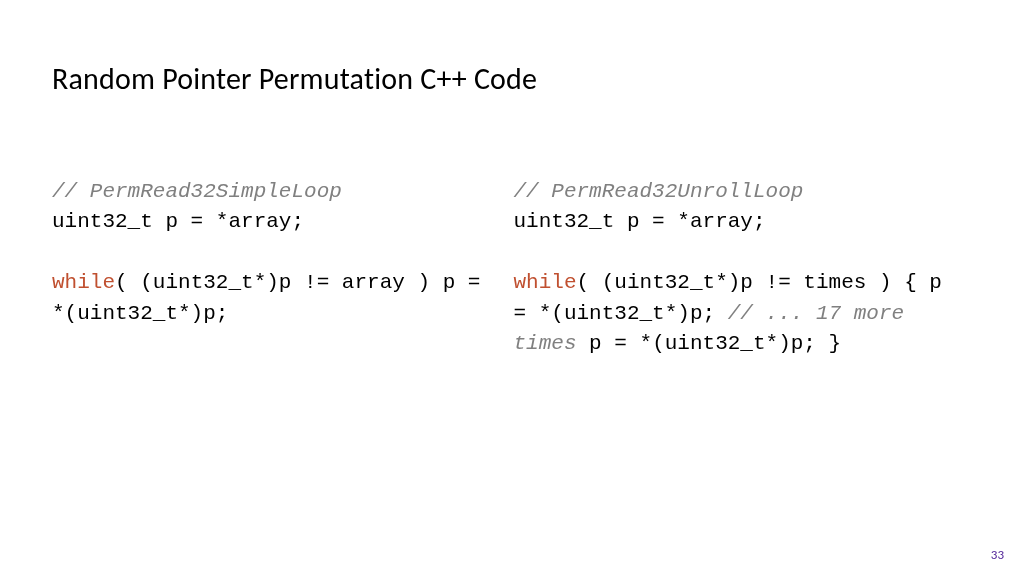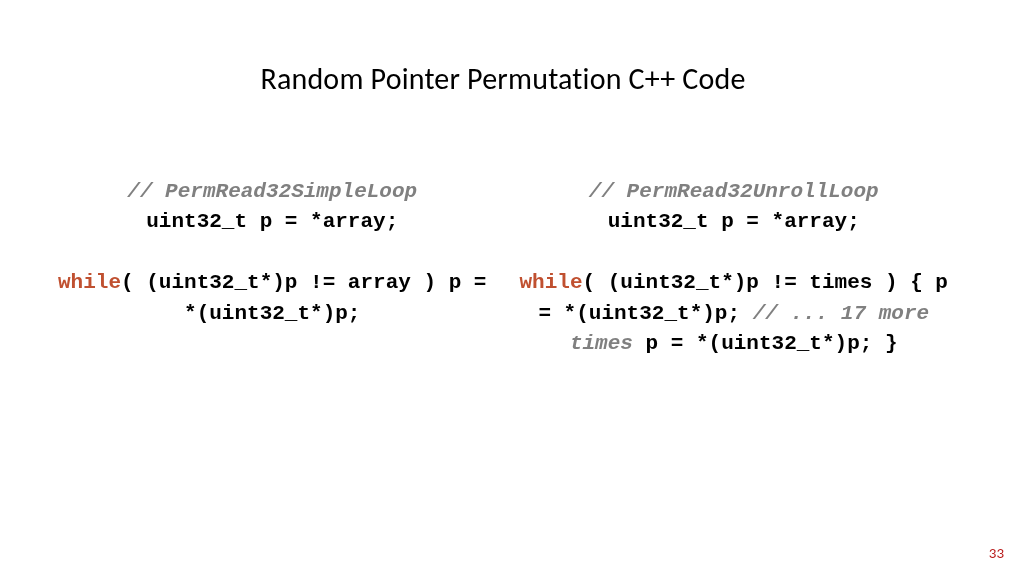--- a/index.html
+++ b/index.html
@@ -1,26 +1,26 @@
 <!DOCTYPE html>
 <html><head>
 <meta charset="utf-8">
 <style>
   * { margin: 0; padding: 0; box-sizing: border-box; }
   html, body { width: 1024px; height: 576px; background: #ffffff; font-family: Calibri, "Segoe UI", Arial, sans-serif; position: relative; overflow: hidden; }
-  .slide { width: 1024px; height: 576px; position: relative; padding: 60px 70px 0 52px; text-align: center; }
+  .slide { width: 1024px; height: 576px; position: relative; padding: 60px 70px 0 52px; }
   .title { font-size: 30px; color: #000000; font-weight: 400; margin-bottom: 80px; letter-spacing: 0.2px; }
-  .columns { display: flex; gap: 13px; font-weight: bold; }
+  .columns { display: flex; gap: 13px; }
   .col { flex: 1; font-family: "Courier New", Courier, monospace; font-size: 21px; line-height: 1.45; color: #000000; }
   .col-left { padding-right: 4px; }
   .col-right { padding-left: 4px; }
   .comment { color: #808080; font-style: italic; }
   .keyword { color: #c05030; }
   .code-block { white-space: pre-wrap; word-break: break-word; }
-  .page-num { position: absolute; bottom: 14px; right: 20px; font-size: 15px; color: #b91c1c; font-family: Calibri, Arial, sans-serif; }
+  .page-num { position: absolute; bottom: 14px; right: 20px; font-size: 13px; color: #4c1d95; font-family: Calibri, Arial, sans-serif; }
 </style>
 </head>
 <body>
 
 <div class="slide">
   <h1 class="title">Random Pointer Permutation C++ Code</h1>
 
   <div class="columns">
 
     <div class="col col-left">

